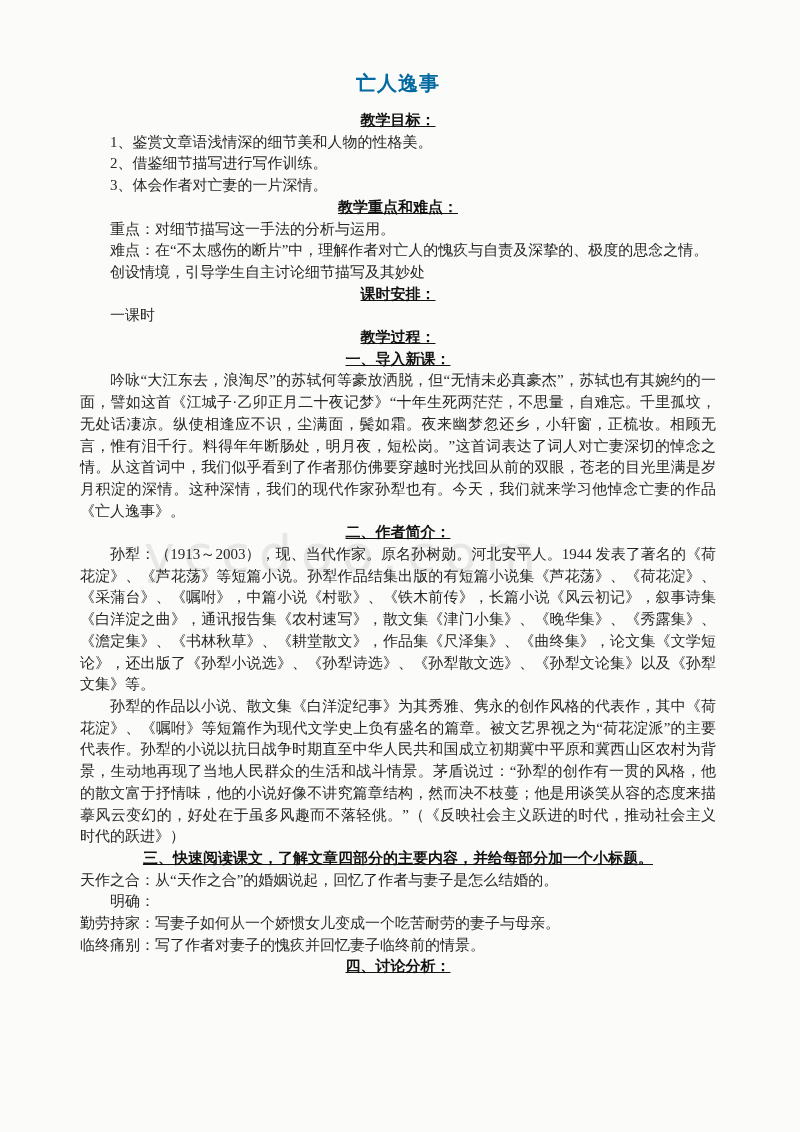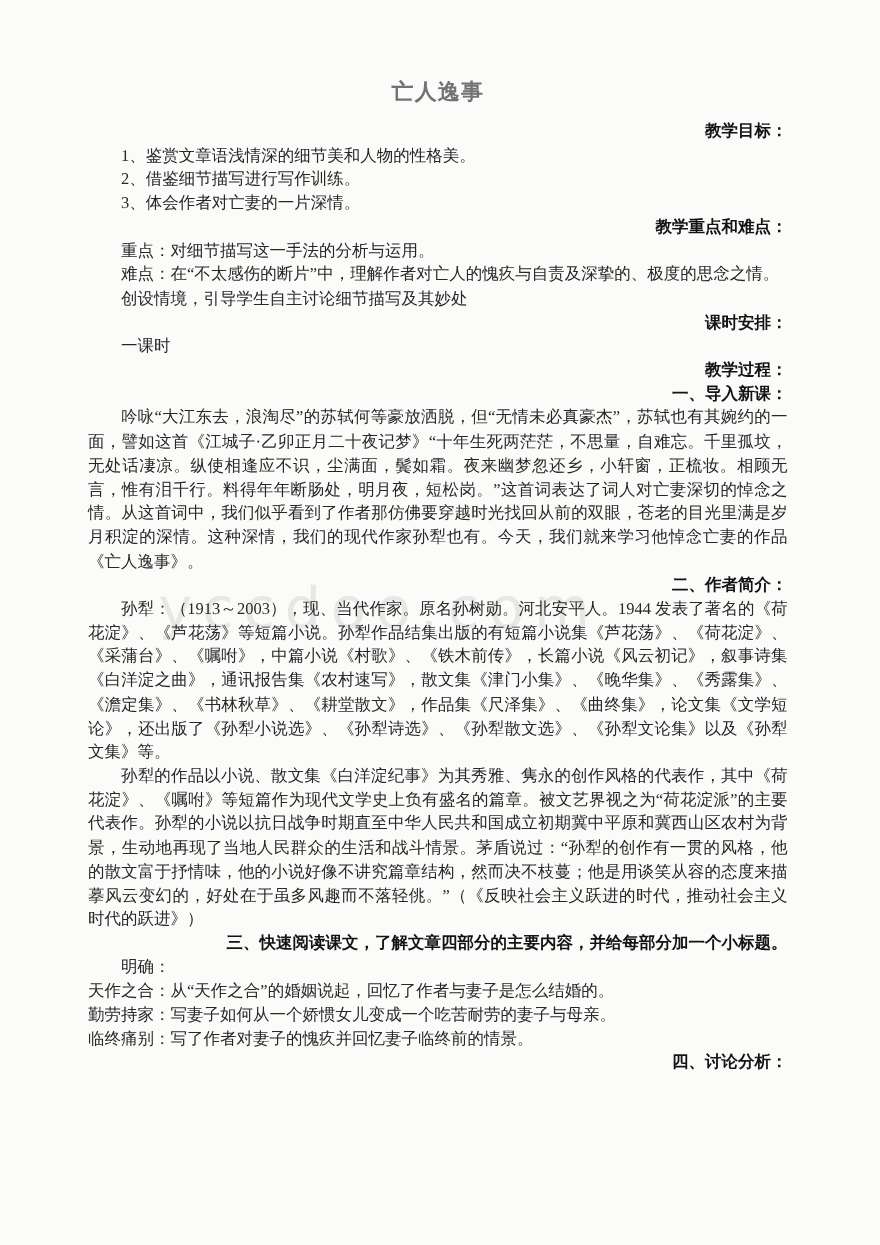--- a/index.html
+++ b/index.html
@@ -18,35 +18,36 @@
     position: absolute;
     inset: 0;
     padding: 70px 84px 0 80px;
     box-sizing: border-box;
     z-index: 1;
   }
   .doc-title {
     text-align: center;
     font-size: 20px;
     font-weight: bold;
-    color: #737373;
+    color: #0369a1;
     margin: 0 0 13px 0;
     letter-spacing: 1px;
   }
   .para {
     margin: 0;
     font-size: 15px;
     line-height: 21.7px;
     color: #272727;
     text-align: justify;
   }
   .para.heading {
     font-weight: bold;
     color: #131313;
-    text-align: right;
+    text-align: center;
+    text-decoration: underline;
   }
   .para.indent {
     text-indent: 2em;
   }
   .para.flush {
     text-indent: 0;
   }
   .watermark {
     position: absolute;
     left: 144px;
@@ -79,19 +80,19 @@
       <p class="para indent">创设情境，引导学生自主讨论细节描写及其妙处</p>
       <p class="para heading">课时安排：</p>
       <p class="para indent">一课时</p>
       <p class="para heading">教学过程：</p>
       <p class="para heading">一、导入新课：</p>
       <p class="para indent">吟咏“大江东去，浪淘尽”的苏轼何等豪放洒脱，但“无情未必真豪杰”，苏轼也有其婉约的一面，譬如这首《江城子·乙卯正月二十夜记梦》“十年生死两茫茫，不思量，自难忘。千里孤坟，无处话凄凉。纵使相逢应不识，尘满面，鬓如霜。夜来幽梦忽还乡，小轩窗，正梳妆。相顾无言，惟有泪千行。料得年年断肠处，明月夜，短松岗。”这首词表达了词人对亡妻深切的悼念之情。从这首词中，我们似乎看到了作者那仿佛要穿越时光找回从前的双眼，苍老的目光里满是岁月积淀的深情。这种深情，我们的现代作家孙犁也有。今天，我们就来学习他悼念亡妻的作品《亡人逸事》。</p>
       <p class="para heading">二、作者简介：</p>
       <p class="para indent">孙犁：（1913～2003），现、当代作家。原名孙树勋。河北安平人。1944 发表了著名的《荷花淀》、《芦花荡》等短篇小说。孙犁作品结集出版的有短篇小说集《芦花荡》、《荷花淀》、《采蒲台》、《嘱咐》，中篇小说《村歌》、《铁木前传》，长篇小说《风云初记》，叙事诗集《白洋淀之曲》，通讯报告集《农村速写》，散文集《津门小集》、《晚华集》、《秀露集》、《澹定集》、《书林秋草》、《耕堂散文》，作品集《尺泽集》、《曲终集》，论文集《文学短论》，还出版了《孙犁小说选》、《孙犁诗选》、《孙犁散文选》、《孙犁文论集》以及《孙犁文集》等。</p>
       <p class="para indent">孙犁的作品以小说、散文集《白洋淀纪事》为其秀雅、隽永的创作风格的代表作，其中《荷花淀》、《嘱咐》等短篇作为现代文学史上负有盛名的篇章。被文艺界视之为“荷花淀派”的主要代表作。孙犁的小说以抗日战争时期直至中华人民共和国成立初期冀中平原和冀西山区农村为背景，生动地再现了当地人民群众的生活和战斗情景。茅盾说过：“孙犁的创作有一贯的风格，他的散文富于抒情味，他的小说好像不讲究篇章结构，然而决不枝蔓；他是用谈笑从容的态度来描摹风云变幻的，好处在于虽多风趣而不落轻佻。”（《反映社会主义跃进的时代，推动社会主义时代的跃进》）</p>
       <p class="para heading">三、快速阅读课文，了解文章四部分的主要内容，并给每部分加一个小标题。</p>
+      <p class="para flush">天作之合：从“天作之合”的婚姻说起，回忆了作者与妻子是怎么结婚的。</p>
       <p class="para indent">明确：</p>
-      <p class="para flush">天作之合：从“天作之合”的婚姻说起，回忆了作者与妻子是怎么结婚的。</p>
       <p class="para flush">勤劳持家：写妻子如何从一个娇惯女儿变成一个吃苦耐劳的妻子与母亲。</p>
       <p class="para flush">临终痛别：写了作者对妻子的愧疚并回忆妻子临终前的情景。</p>
       <p class="para heading">四、讨论分析：</p>
     </div>
 </div>
 
 </body></html>

